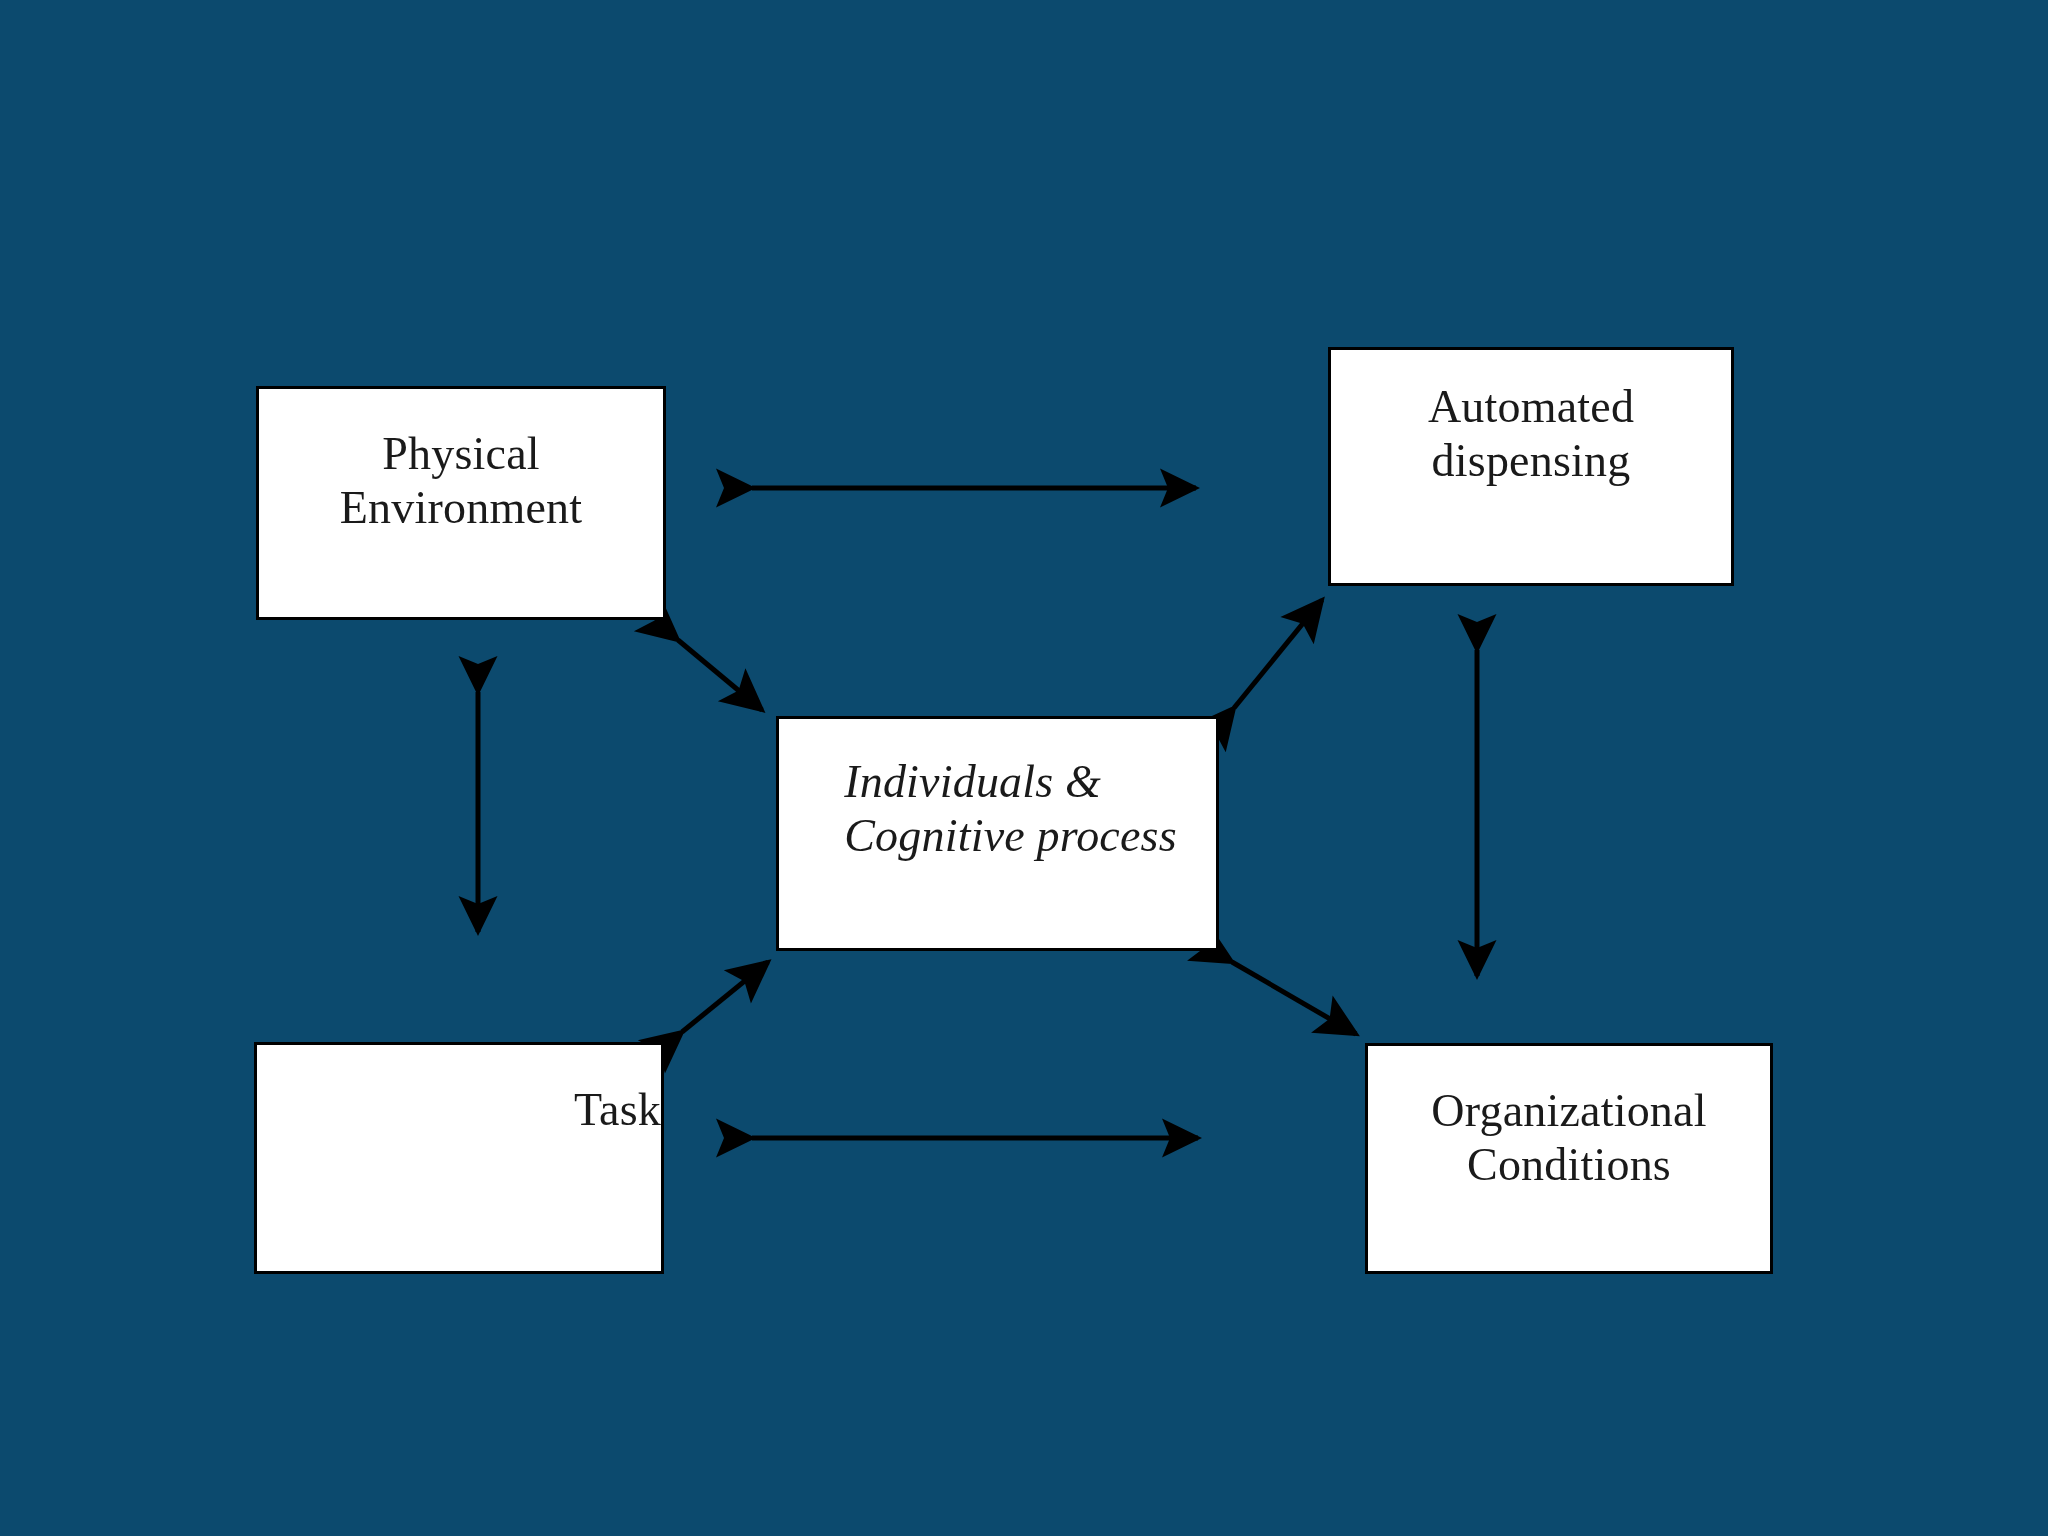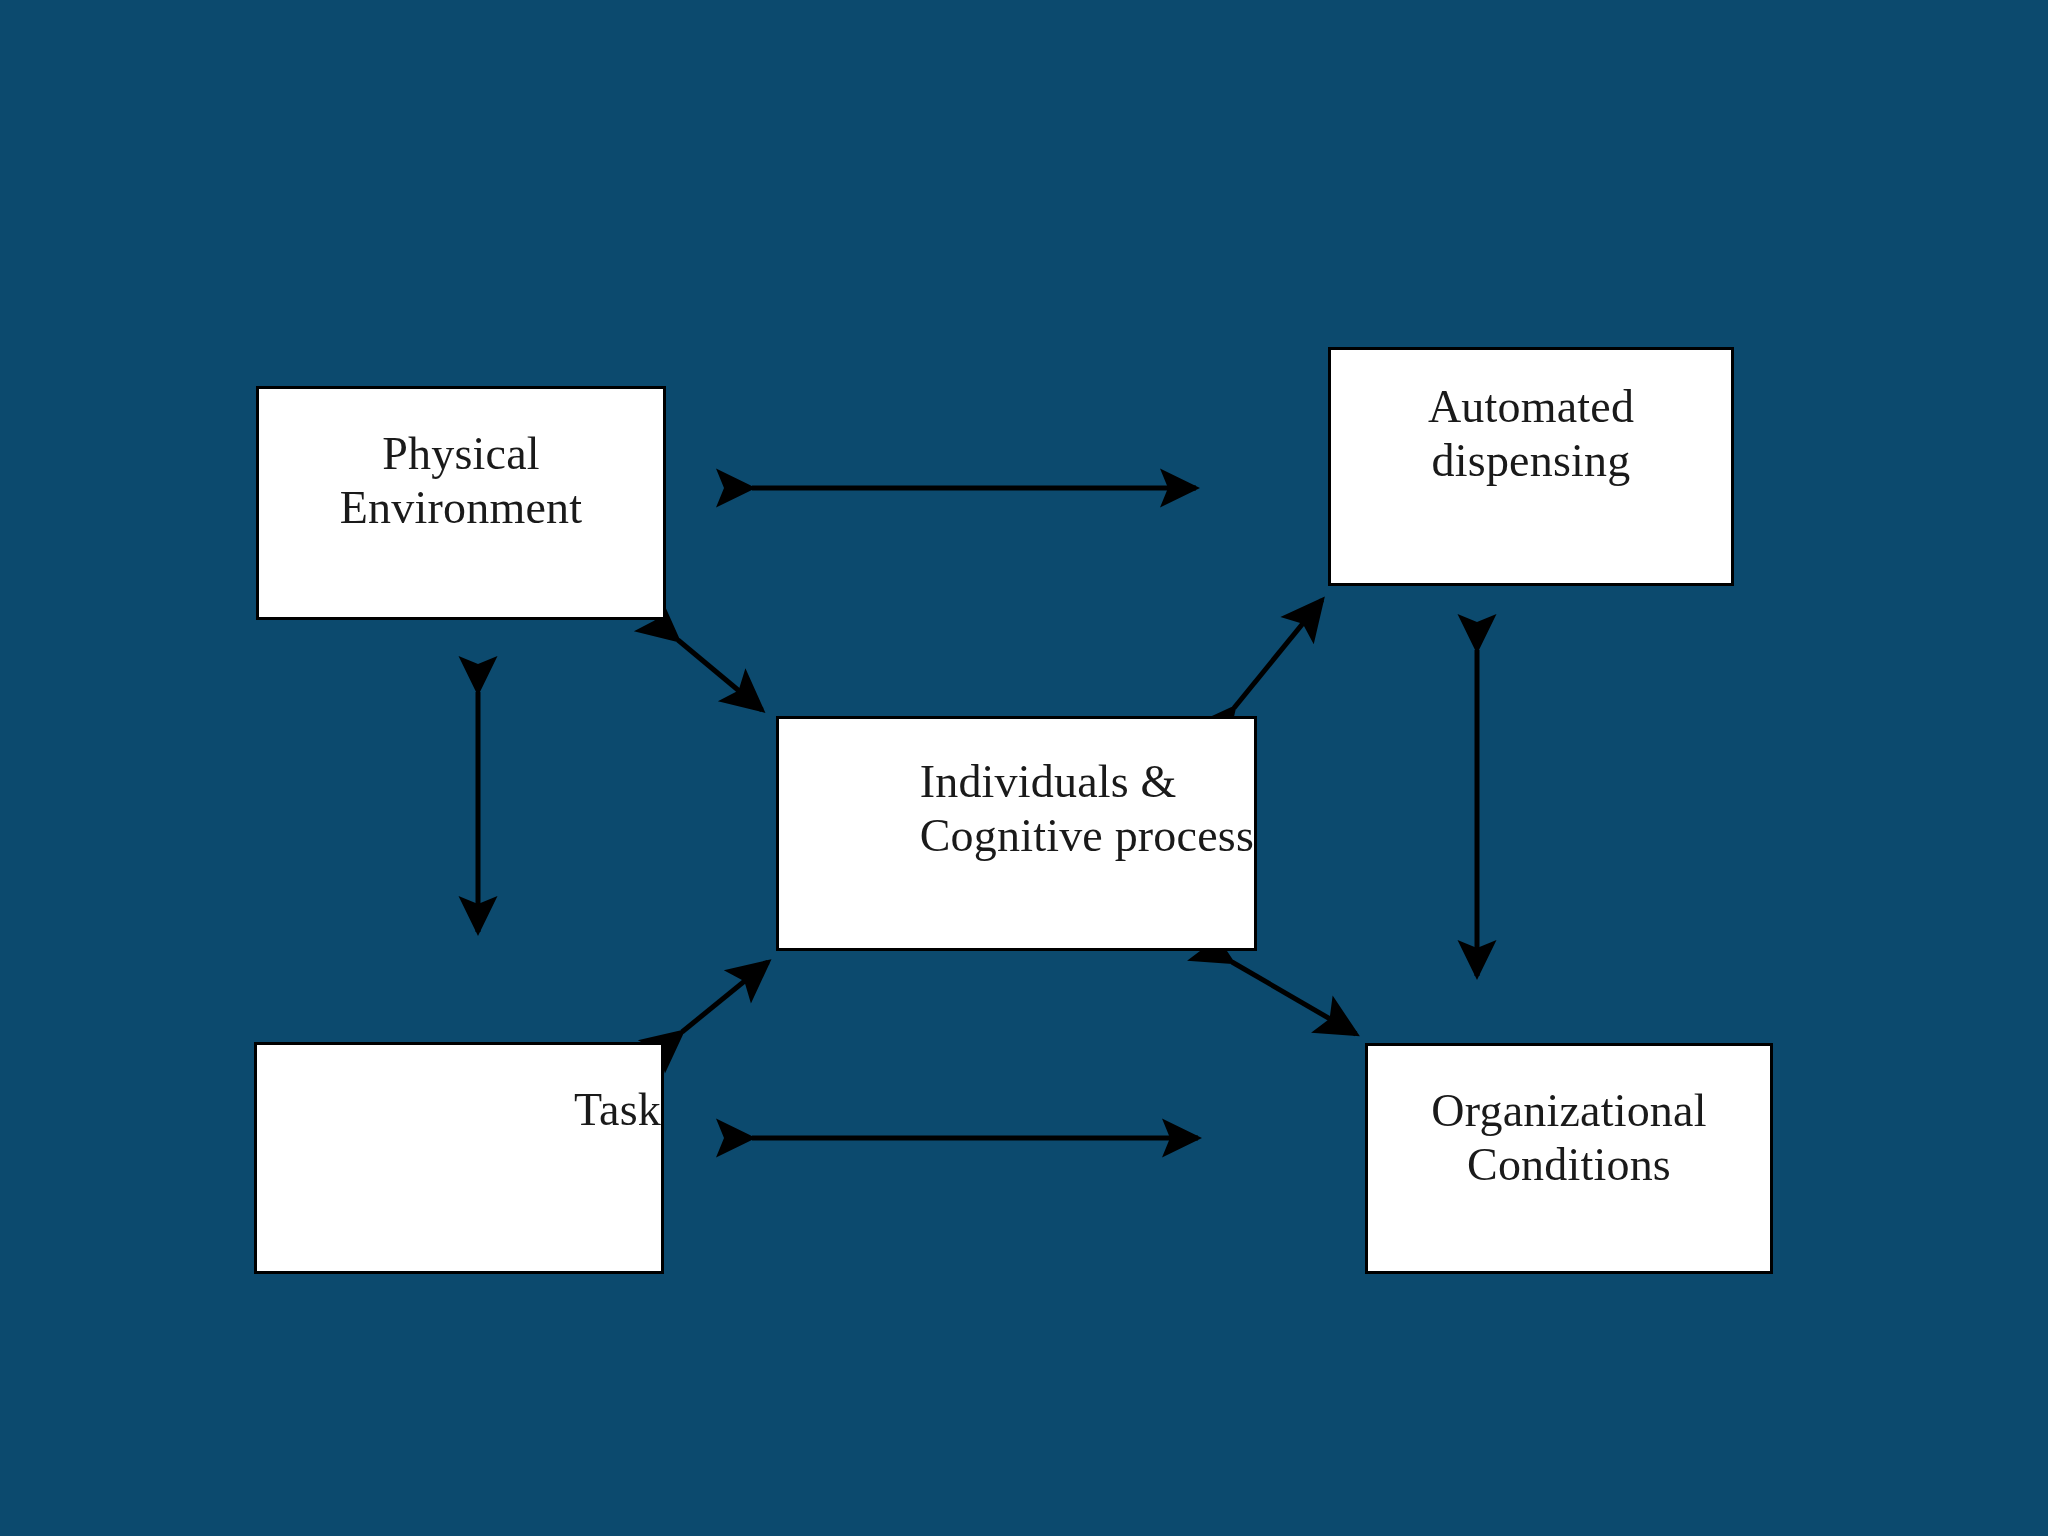--- a/index.html
+++ b/index.html
@@ -38,23 +38,24 @@
     left: 256px; top: 386px; width: 410px; height: 234px;
   }
   #node-physical-environment .node-label { padding-top: 38px; }
 
   #node-automated-dispensing {
     left: 1328px; top: 347px; width: 406px; height: 239px;
   }
   #node-automated-dispensing .node-label { padding-top: 30px; }
 
   #node-individuals-cognitive-process {
-    left: 776px; top: 716px; width: 481px; height: 235px;
+    left: 776px; top: 716px; width: 443px; height: 235px;
     border-width: 3px;
-    justify-content: flex-end;
+    justify-content: center;
+    font-style: italic;
   }
   #node-individuals-cognitive-process .node-label {
     padding-top: 36px; padding-left: 26px; text-align: left;
   }
 
   #node-task {
     left: 254px; top: 1042px; width: 410px; height: 232px; justify-content: flex-end;
   }
   #node-task .node-label { padding-top: 38px; }
 

